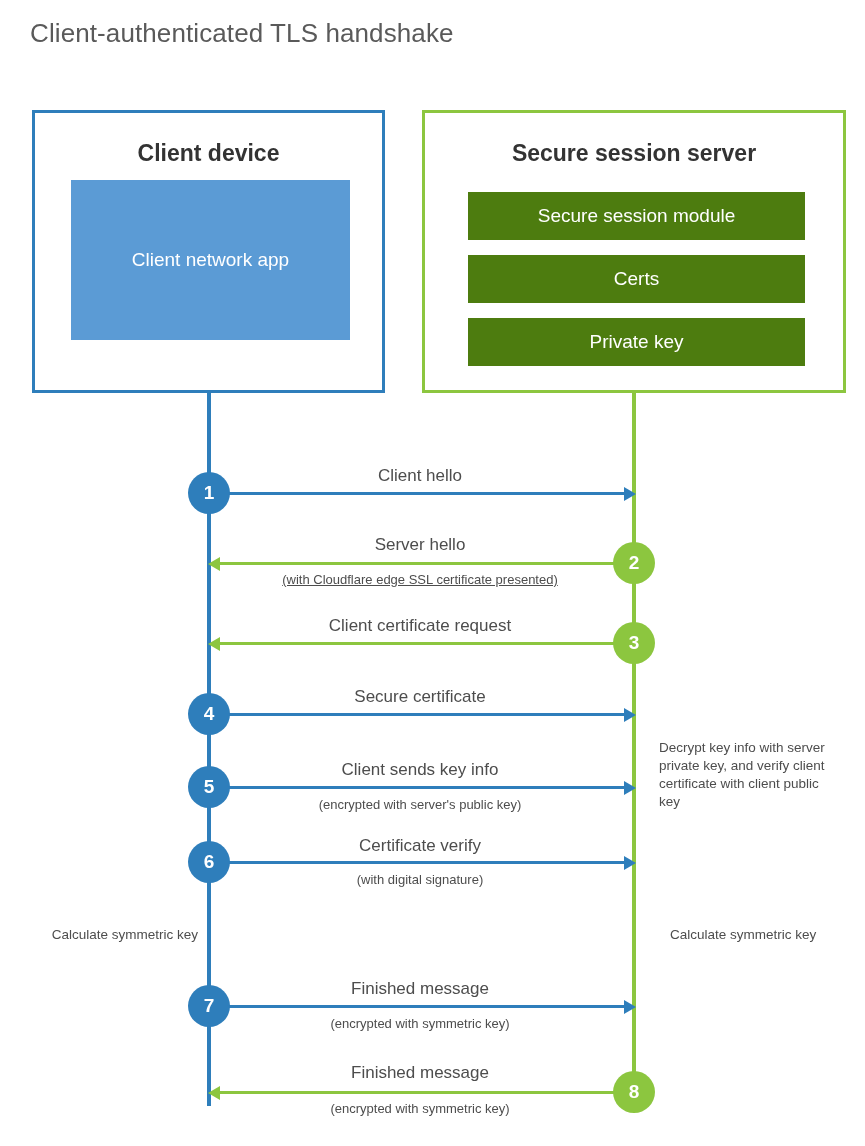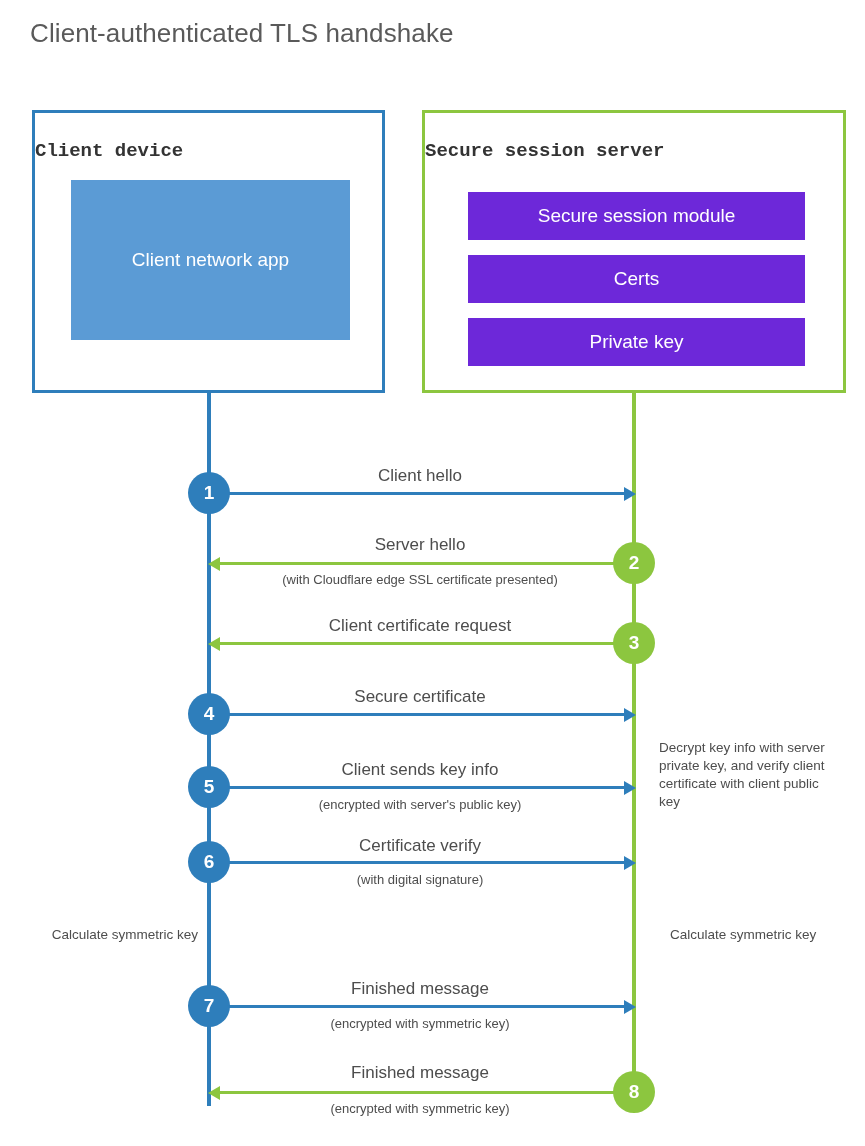--- a/index.html
+++ b/index.html
@@ -17,34 +17,34 @@
     font-size:26px;font-weight:400;color:#5a5a5a;
     letter-spacing:0.1px;white-space:nowrap;
   }
 
   
   .panel{position:absolute;background:#ffffff;box-sizing:border-box;}
   .panel-client{left:32px;top:110px;width:353px;height:283px;border:3px solid #2e7ebb;}
   .panel-server{left:422px;top:110px;width:424px;height:283px;border:3px solid #8cc63f;}
 
   .panel-title{
-    position:absolute;left:0;right:0;top:27px;
-    font-size:19px;font-weight:bold;color:#333333;font-family:Liberation Mono, monospace;
+    position:absolute;left:0;right:0;top:27px;text-align:center;
+    font-size:23px;font-weight:bold;color:#333333;
   }
 
   .client-app{
     position:absolute;left:36px;top:67px;width:279px;height:160px;
     background:#5b9bd5;color:#ffffff;
     display:flex;align-items:center;justify-content:center;text-align:center;
     font-size:19px;line-height:26px;font-weight:400;
   }
 
   .server-item{
     position:absolute;left:43px;width:337px;height:48px;
-    background:#6d28d9;color:#ffffff;
+    background:#4d7c0f;color:#ffffff;
     display:flex;align-items:center;justify-content:center;
     font-size:19px;font-weight:400;
   }
   .srv1{top:79px;}
   .srv2{top:142px;}
   .srv3{top:205px;}
 
   
   .lifeline{position:absolute;width:4px;}
   .lifeline-client{left:207px;top:390px;height:716px;background:#2e7ebb;}
@@ -112,21 +112,21 @@
   <div class="msg-main" style="left:209px;top:466px;width:422px;">Client hello</div>
   <div class="arrow arrow-blue" style="left:209px;top:492px;width:416px;">
     <span class="head right"></span>
   </div>
   <div class="step step-blue" style="top:472px;">1</div>
 
   <div class="msg-main" style="left:209px;top:535px;width:422px;">Server hello</div>
   <div class="arrow arrow-green" style="left:219px;top:562px;width:415px;">
     <span class="head left"></span>
   </div>
-  <div class="msg-sub" style="left:209px;top:572px;width:422px;">(with Cloudflare edge SSL certificate presented)</div>
+  <div class="msg-sub" style="left:209px;top:572px;width:422px;text-decoration:underline;">(with Cloudflare edge SSL certificate presented)</div>
   <div class="step step-green" style="top:542px;">2</div>
 
   <div class="msg-main" style="left:209px;top:616px;width:422px;">Client certificate request</div>
   <div class="arrow arrow-green" style="left:219px;top:642px;width:415px;">
     <span class="head left"></span>
   </div>
   <div class="step step-green" style="top:622px;">3</div>
 
   <div class="msg-main" style="left:209px;top:687px;width:422px;">Secure certificate</div>
   <div class="arrow arrow-blue" style="left:209px;top:713px;width:416px;">

